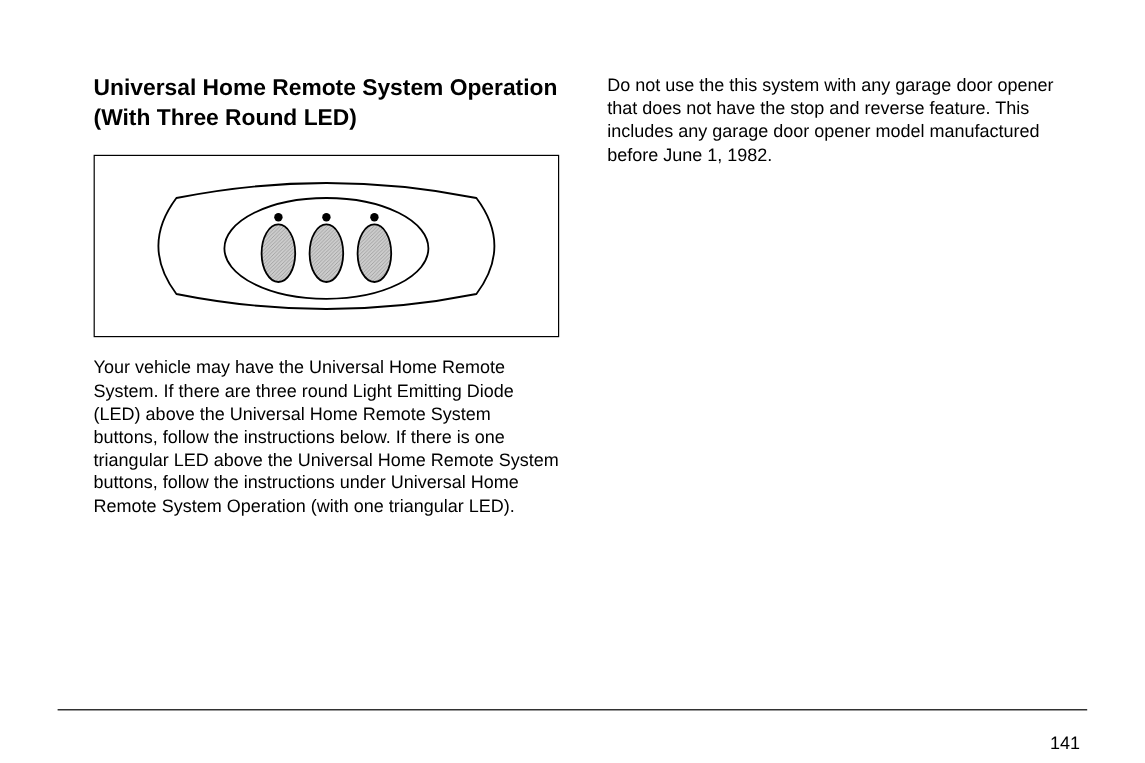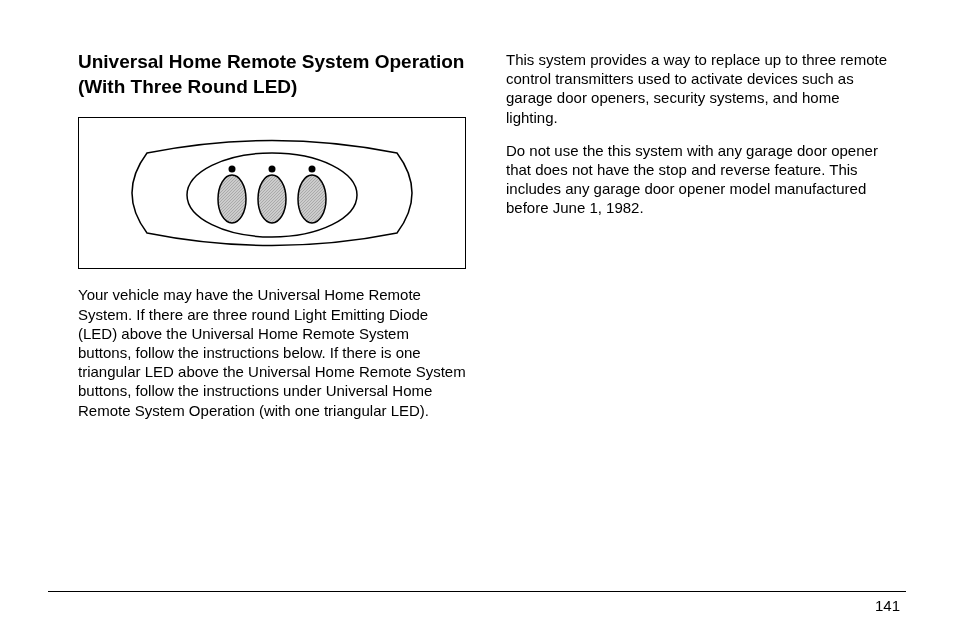--- a/index.html
+++ b/index.html
@@ -12,20 +12,21 @@
       position: relative;
     }
     .page-content {
       display: flex;
       gap: 40px;
       padding: 50px 60px 0 78px;
     }
     .column {
       flex: 1;
       min-width: 0;
+      margin-top: 12px;
     }
     .heading {
       font-size: 19px;
       font-weight: bold;
       line-height: 1.3;
       margin-bottom: 18px;
     }
     .diagram-box {
       border: 1.5px solid #000;
       width: 100%;
@@ -47,21 +48,21 @@
     }
     .footer-rule {
       position: absolute;
       bottom: 44px;
       left: 48px;
       right: 48px;
       border-top: 1.5px solid #000;
     }
     .page-number {
       position: absolute;
-      bottom: 22px;
+      bottom: 8px;
       right: 54px;
       font-size: 15px;
       margin-left: 48px;
     }
   </style>
 </head>
 <body>
 
 <div class="page-content">
   <div class="column">
@@ -84,19 +85,18 @@
           </pattern>
         </defs>
         <ellipse cx="105" cy="66" rx="14" ry="24" fill="url(#hatch)" stroke="#000" stroke-width="1.5"></ellipse>
         <ellipse cx="145" cy="66" rx="14" ry="24" fill="url(#hatch)" stroke="#000" stroke-width="1.5"></ellipse>
         <ellipse cx="185" cy="66" rx="14" ry="24" fill="url(#hatch)" stroke="#000" stroke-width="1.5"></ellipse>
       </svg>
     </div>
     <p class="para">Your vehicle may have the Universal Home Remote System. If there are three round Light Emitting Diode (LED) above the Universal Home Remote System buttons, follow the instructions below. If there is one triangular LED above the Universal Home Remote System buttons, follow the instructions under Universal Home Remote System Operation (with one triangular LED).</p>
   </div>
   <div class="column">
-    <p class="para">This system provides a way to replace up to three remote control transmitters used to activate devices such as garage door openers, security systems, and home lighting.</p>
     <p class="para">Do not use the this system with any garage door opener that does not have the stop and reverse feature. This includes any garage door opener model manufactured before June 1, 1982.</p>
   </div>
 </div>
 
 <div class="footer-rule"></div>
 <div class="page-number">141</div>
 
 </body></html>

